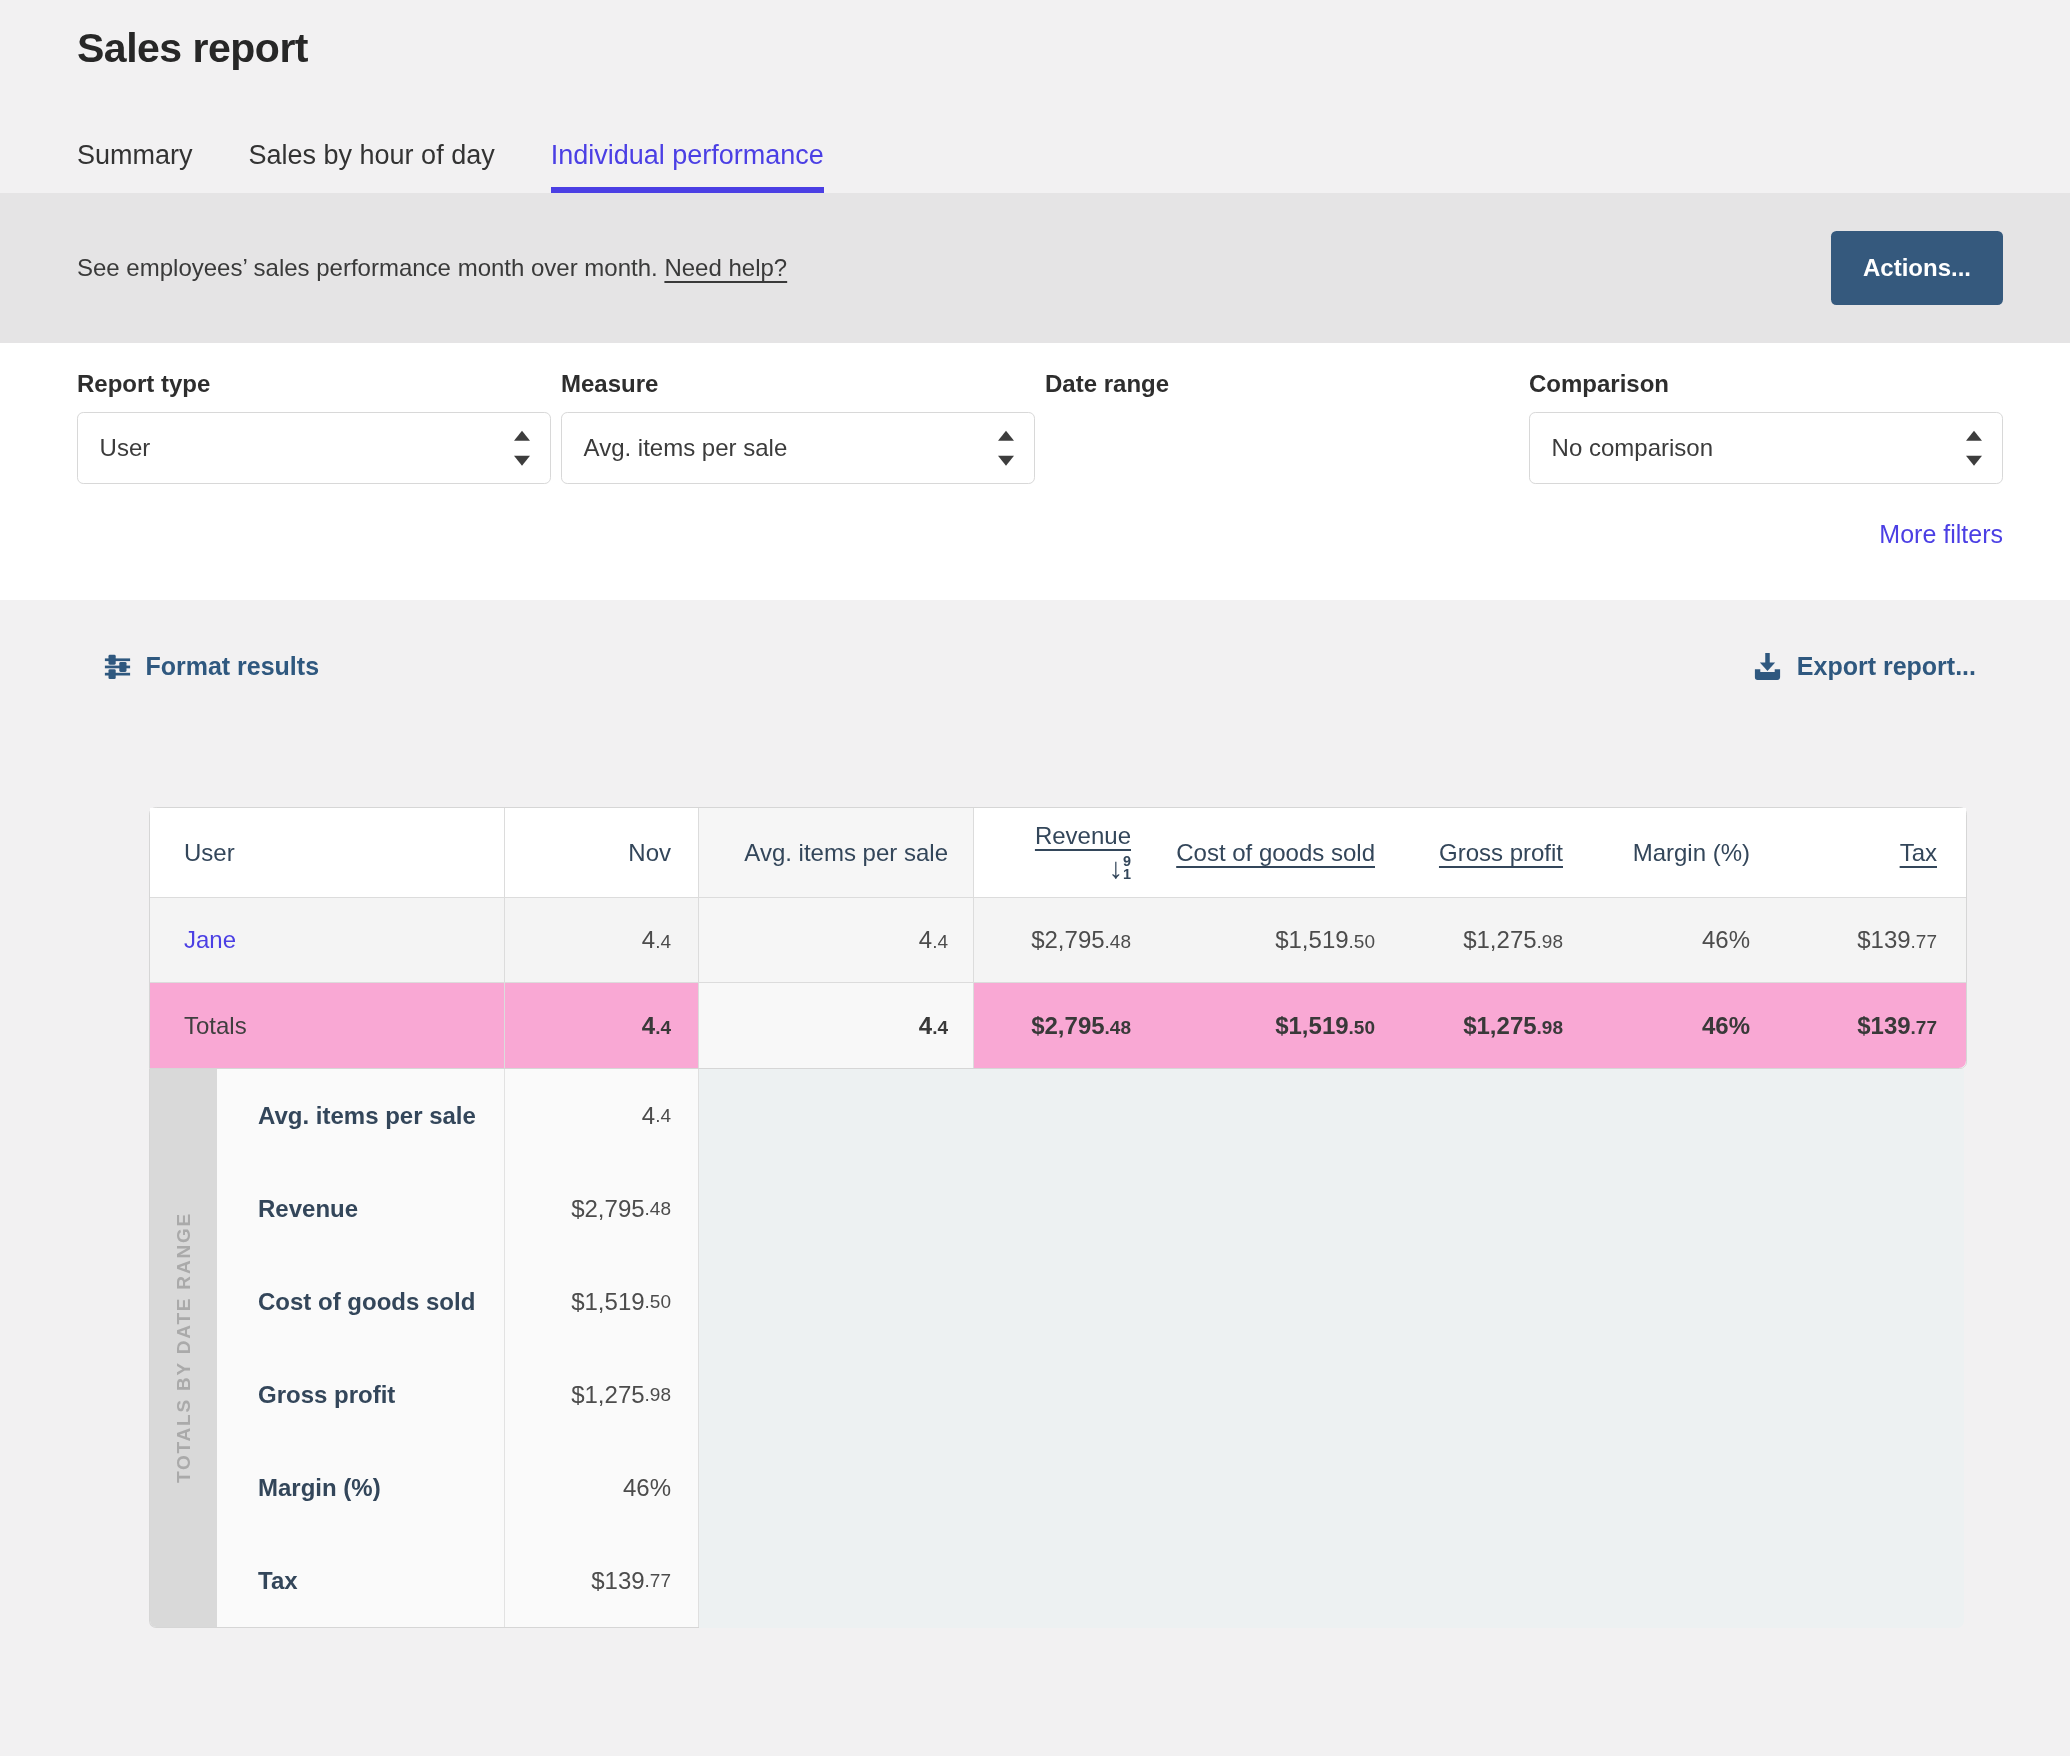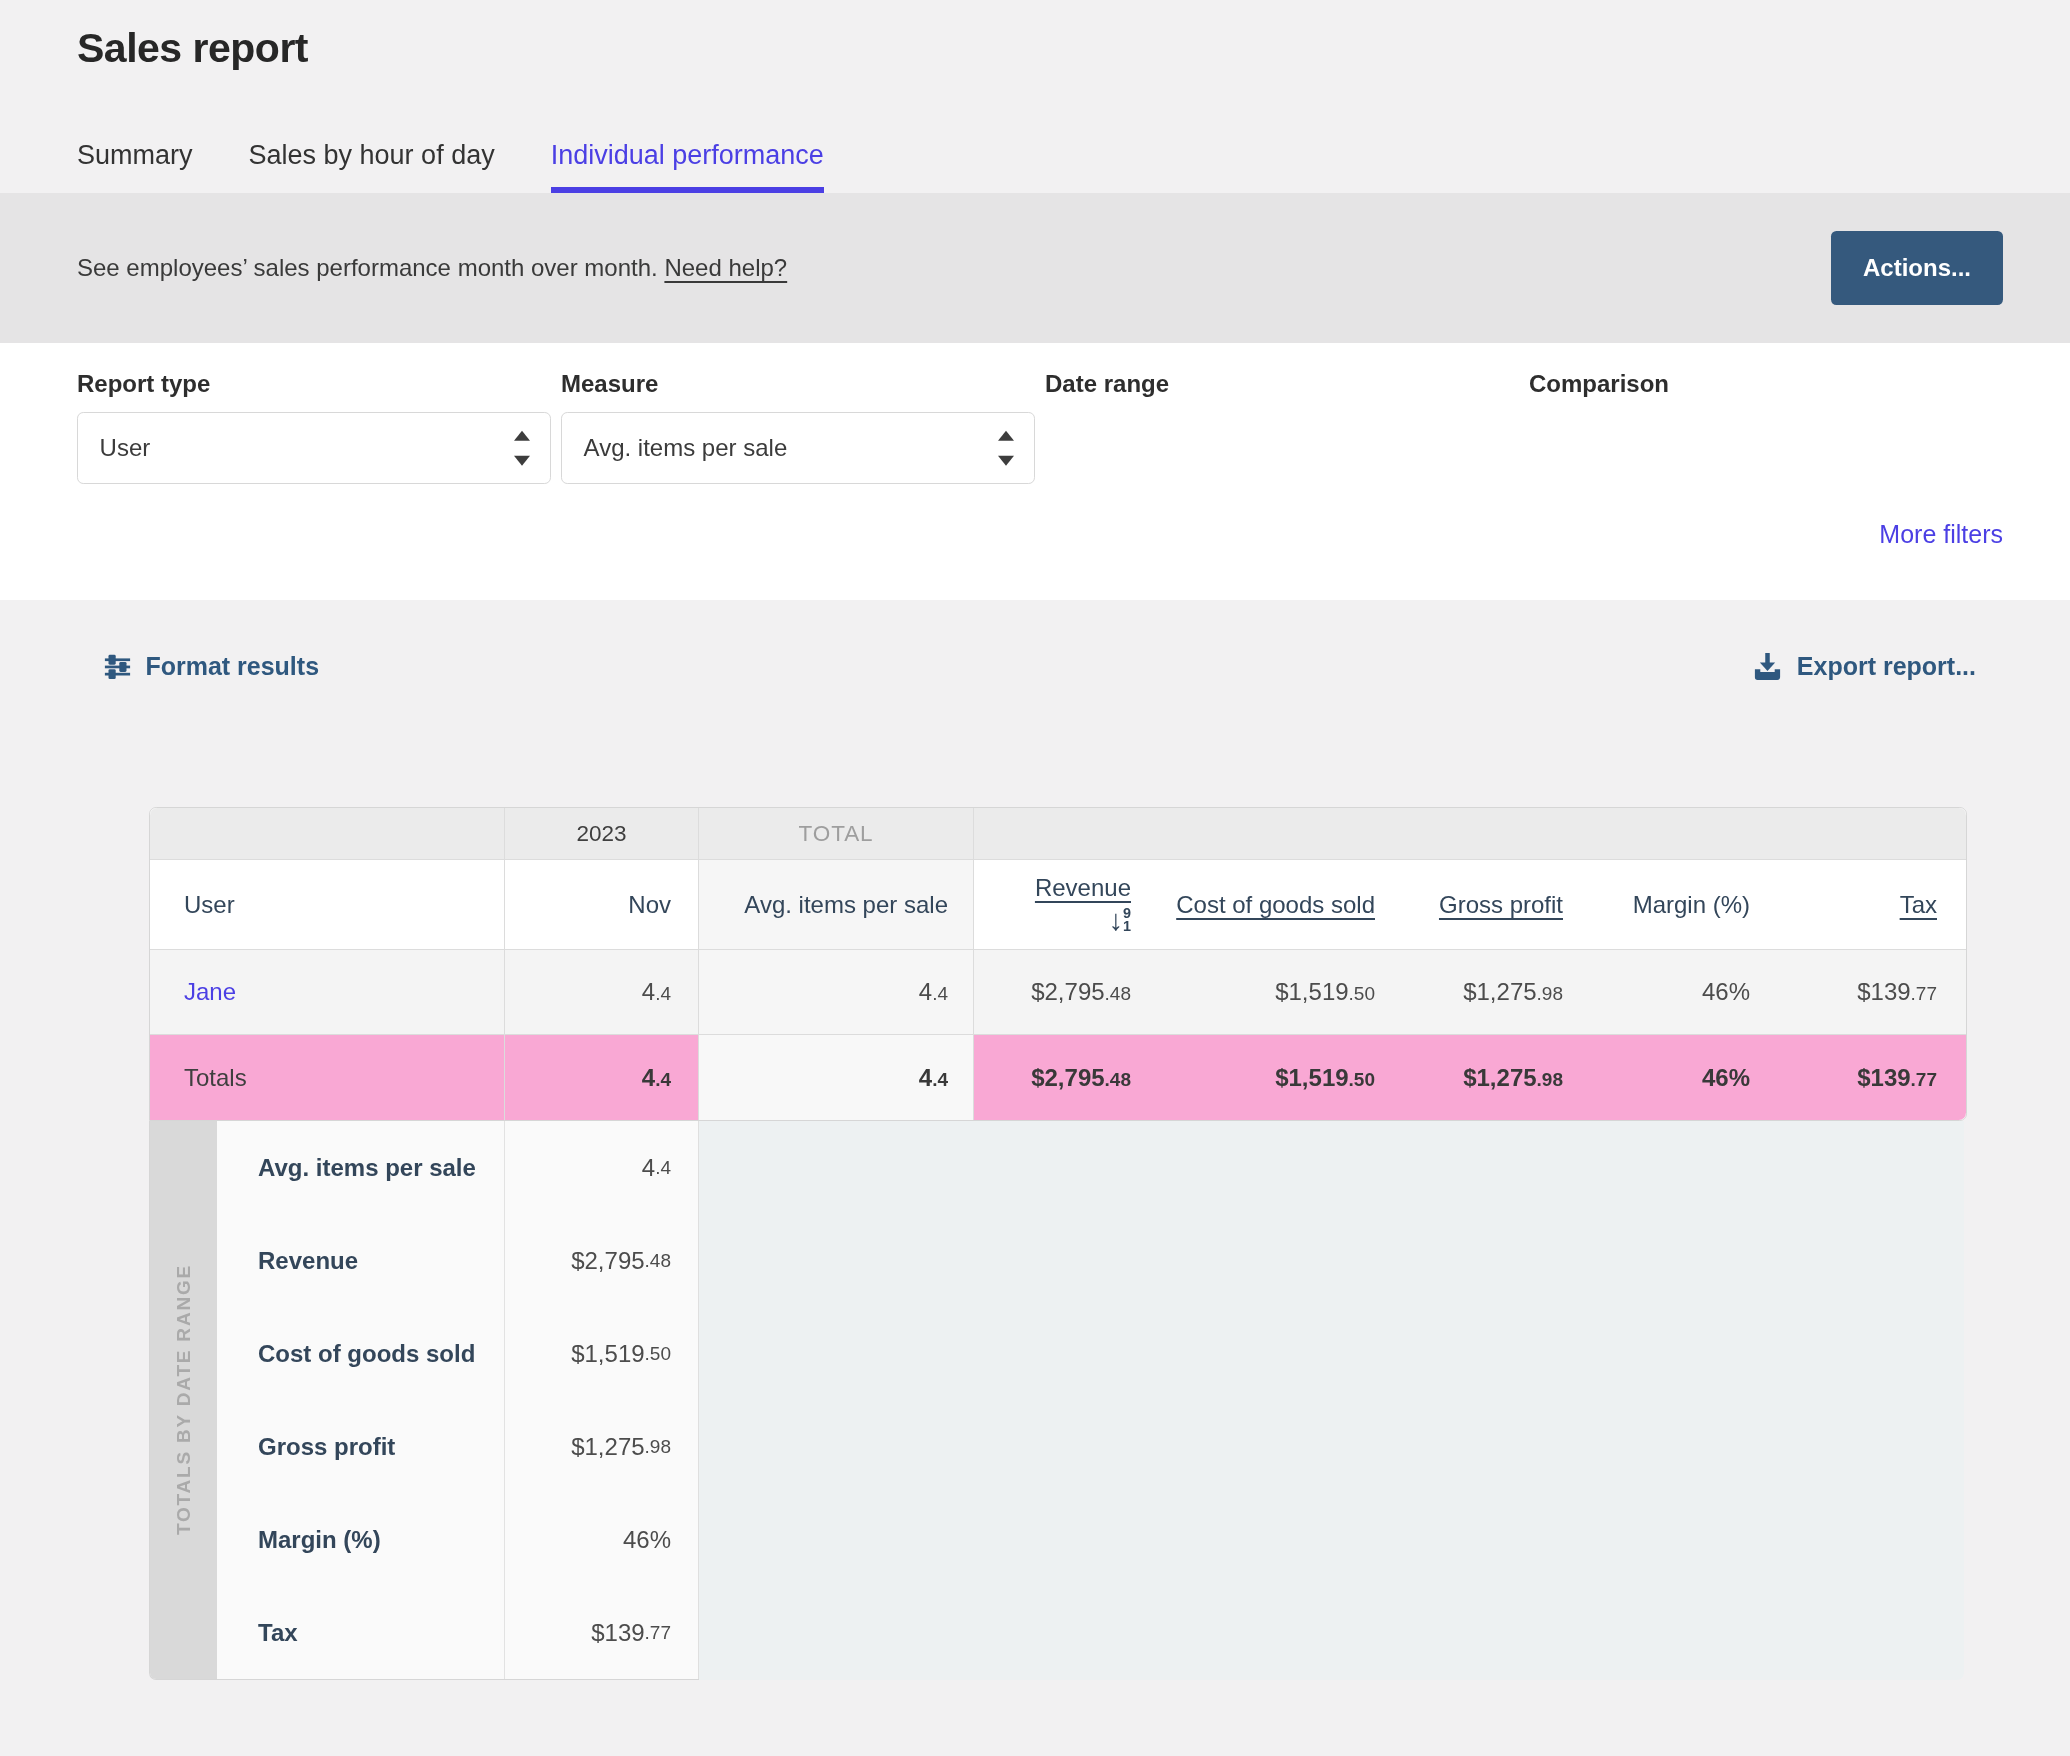--- a/index.html
+++ b/index.html
@@ -128,20 +128,27 @@
               <i class="up"></i>
               <i class="down"></i>
             </span>
         </div>
       </div>
       <div class="filter">
         <span class="flabel">Date range</span>
       </div>
       <div class="filter">
         <span class="flabel">Comparison</span>
+        <div class="select">
+          <span class="sval">No comparison</span>
+          <span class="spin">
+              <i class="up"></i>
+              <i class="down"></i>
+            </span>
+        </div>
       </div>
     </div>
     <div class="more-filters-row">
       <a class="more-filters">More filters</a>
     </div>
   </div>
 
   <div class="content">
     <div class="toolbar">
       <div class="tool">
@@ -171,26 +178,20 @@
           <col style="width:355px">
             <col style="width:194px">
             <col style="width:275px">
           <col style="width:175px">
             <col style="width:244px">
             <col style="width:188px">
           <col style="width:187px">
             <col style="width:198px">
         </colgroup>
         <tbody>
-            <tr class="ghead hline">
-          <td class="vline"></td>
-          <td class="vline gyear">2023</td>
-          <td class="vline gtotal">TOTAL</td>
-          <td colspan="5"></td>
-        </tr>
         <tr class="head hline">
           <th class="pl vline"><span class="hlbl">User</span></th>
           <th class="num pr30 vline"><span class="hlbl">Nov</span></th>
           <th class="num pr28 vline c3"><span class="hlbl">Avg. items per sale</span></th>
           <th class="num pr20 sortable">
             <span class="hstack">
               <span class="hlbl u">Revenue</span>
               <span class="sortind">
                 <span class="arr">↓</span>
                 <span class="digs">

